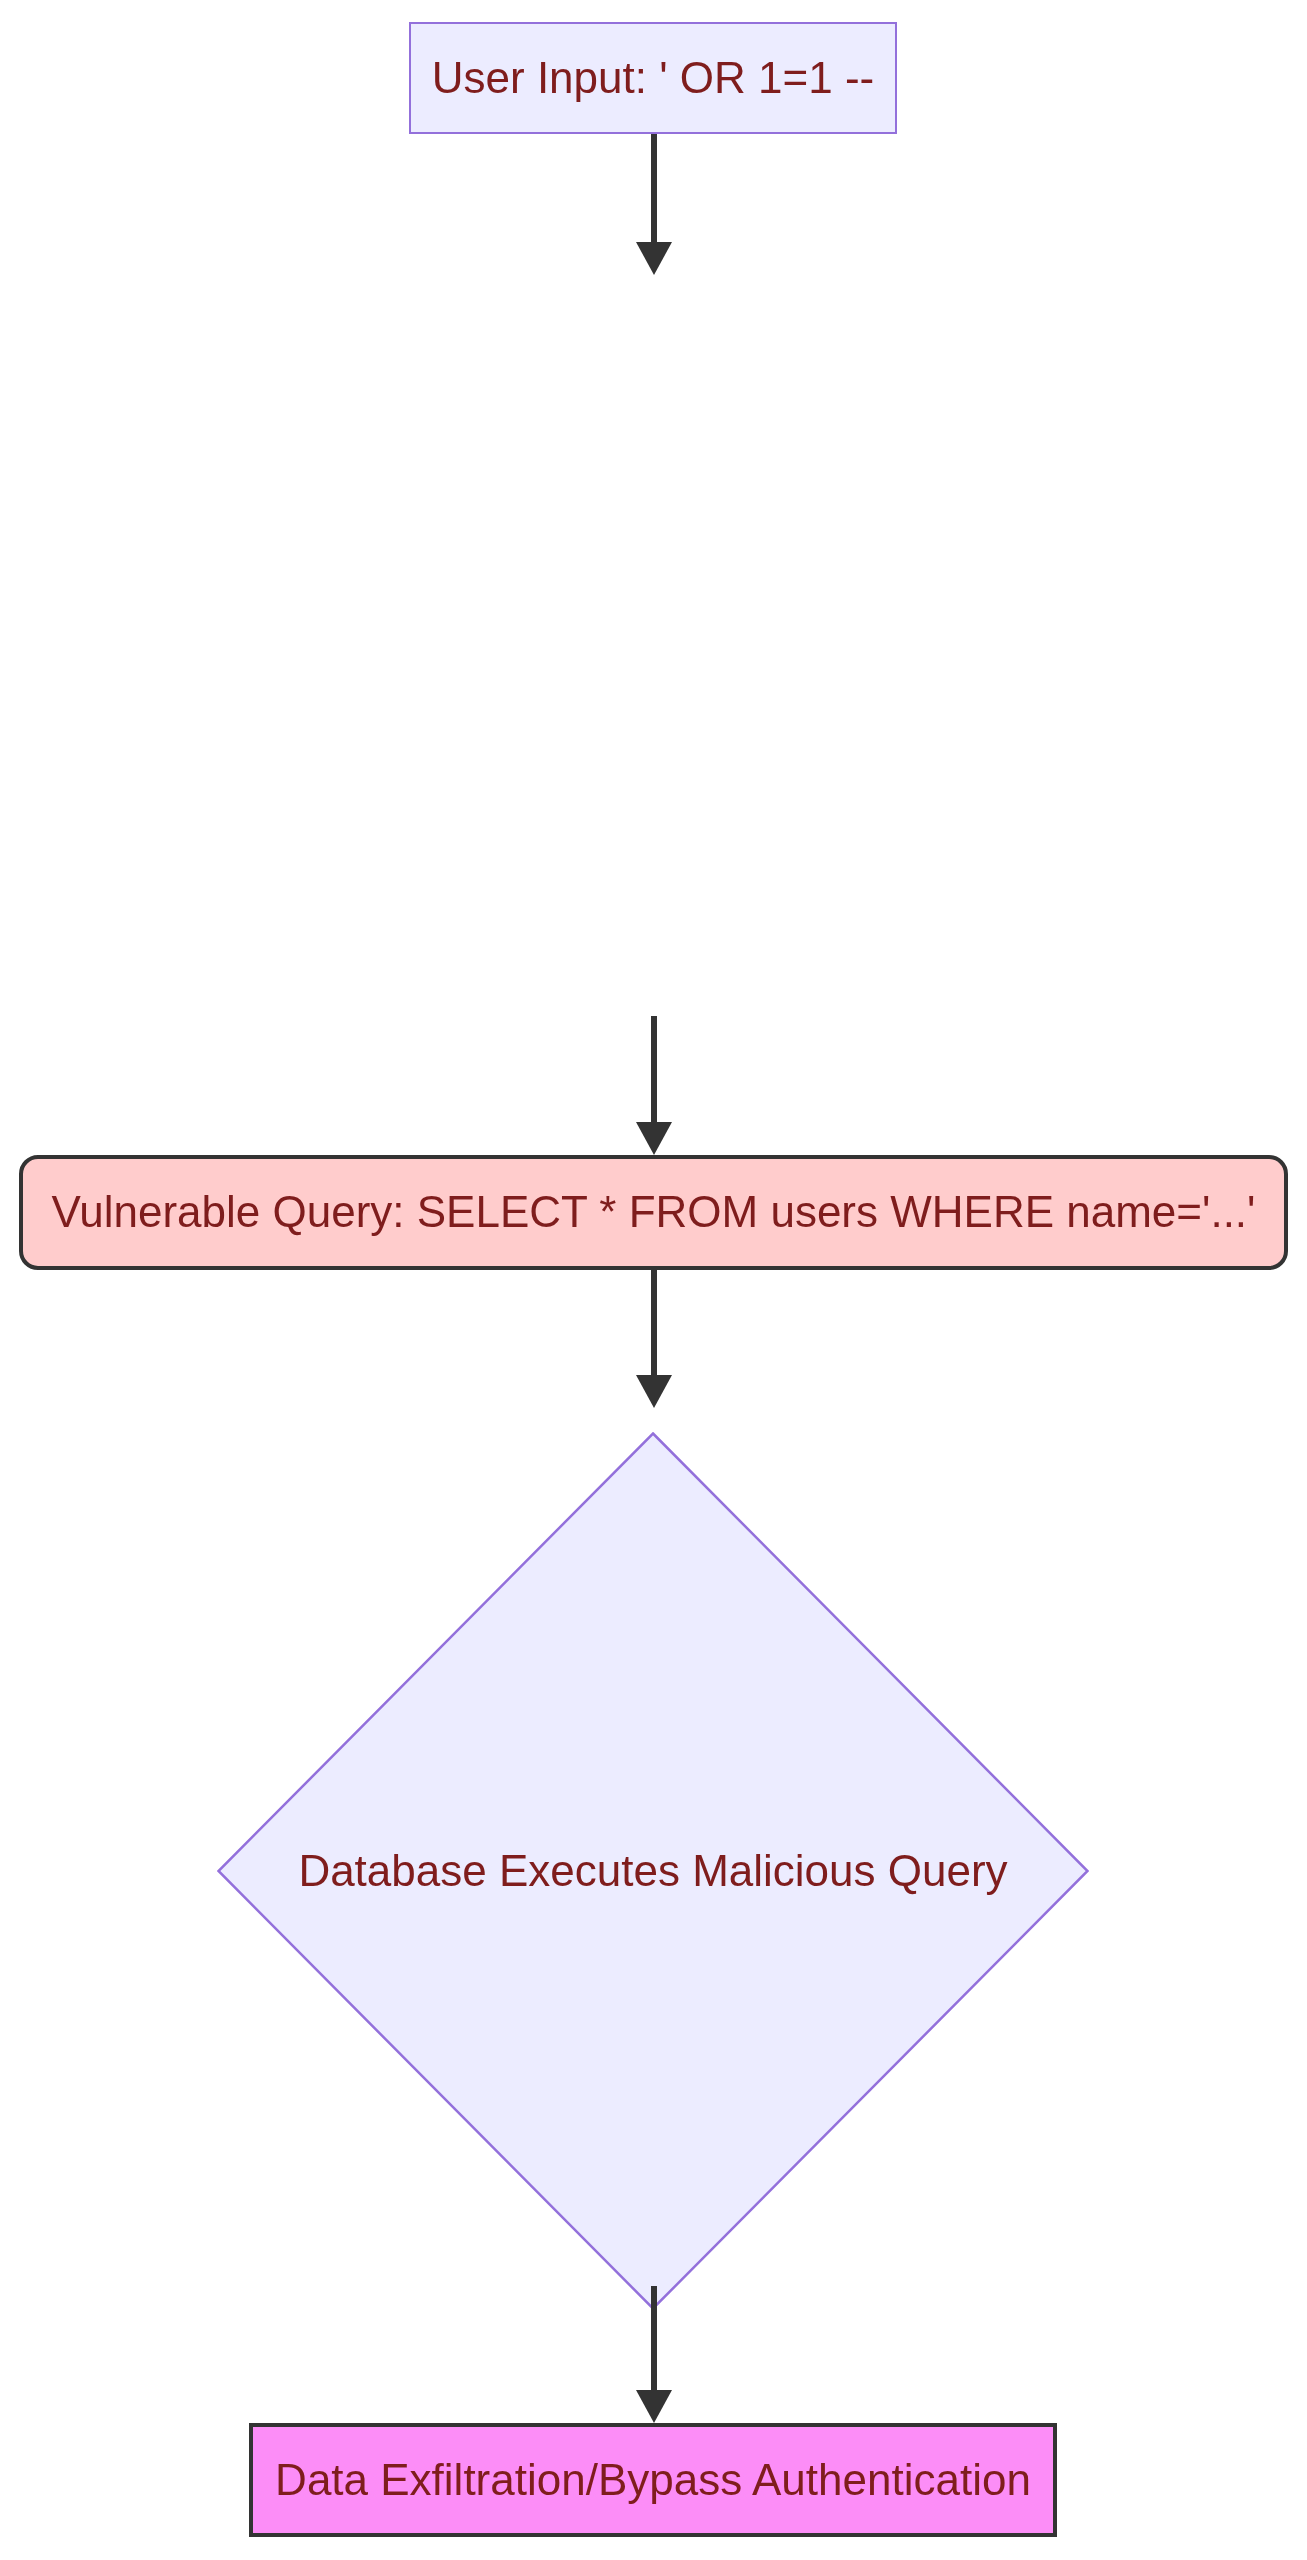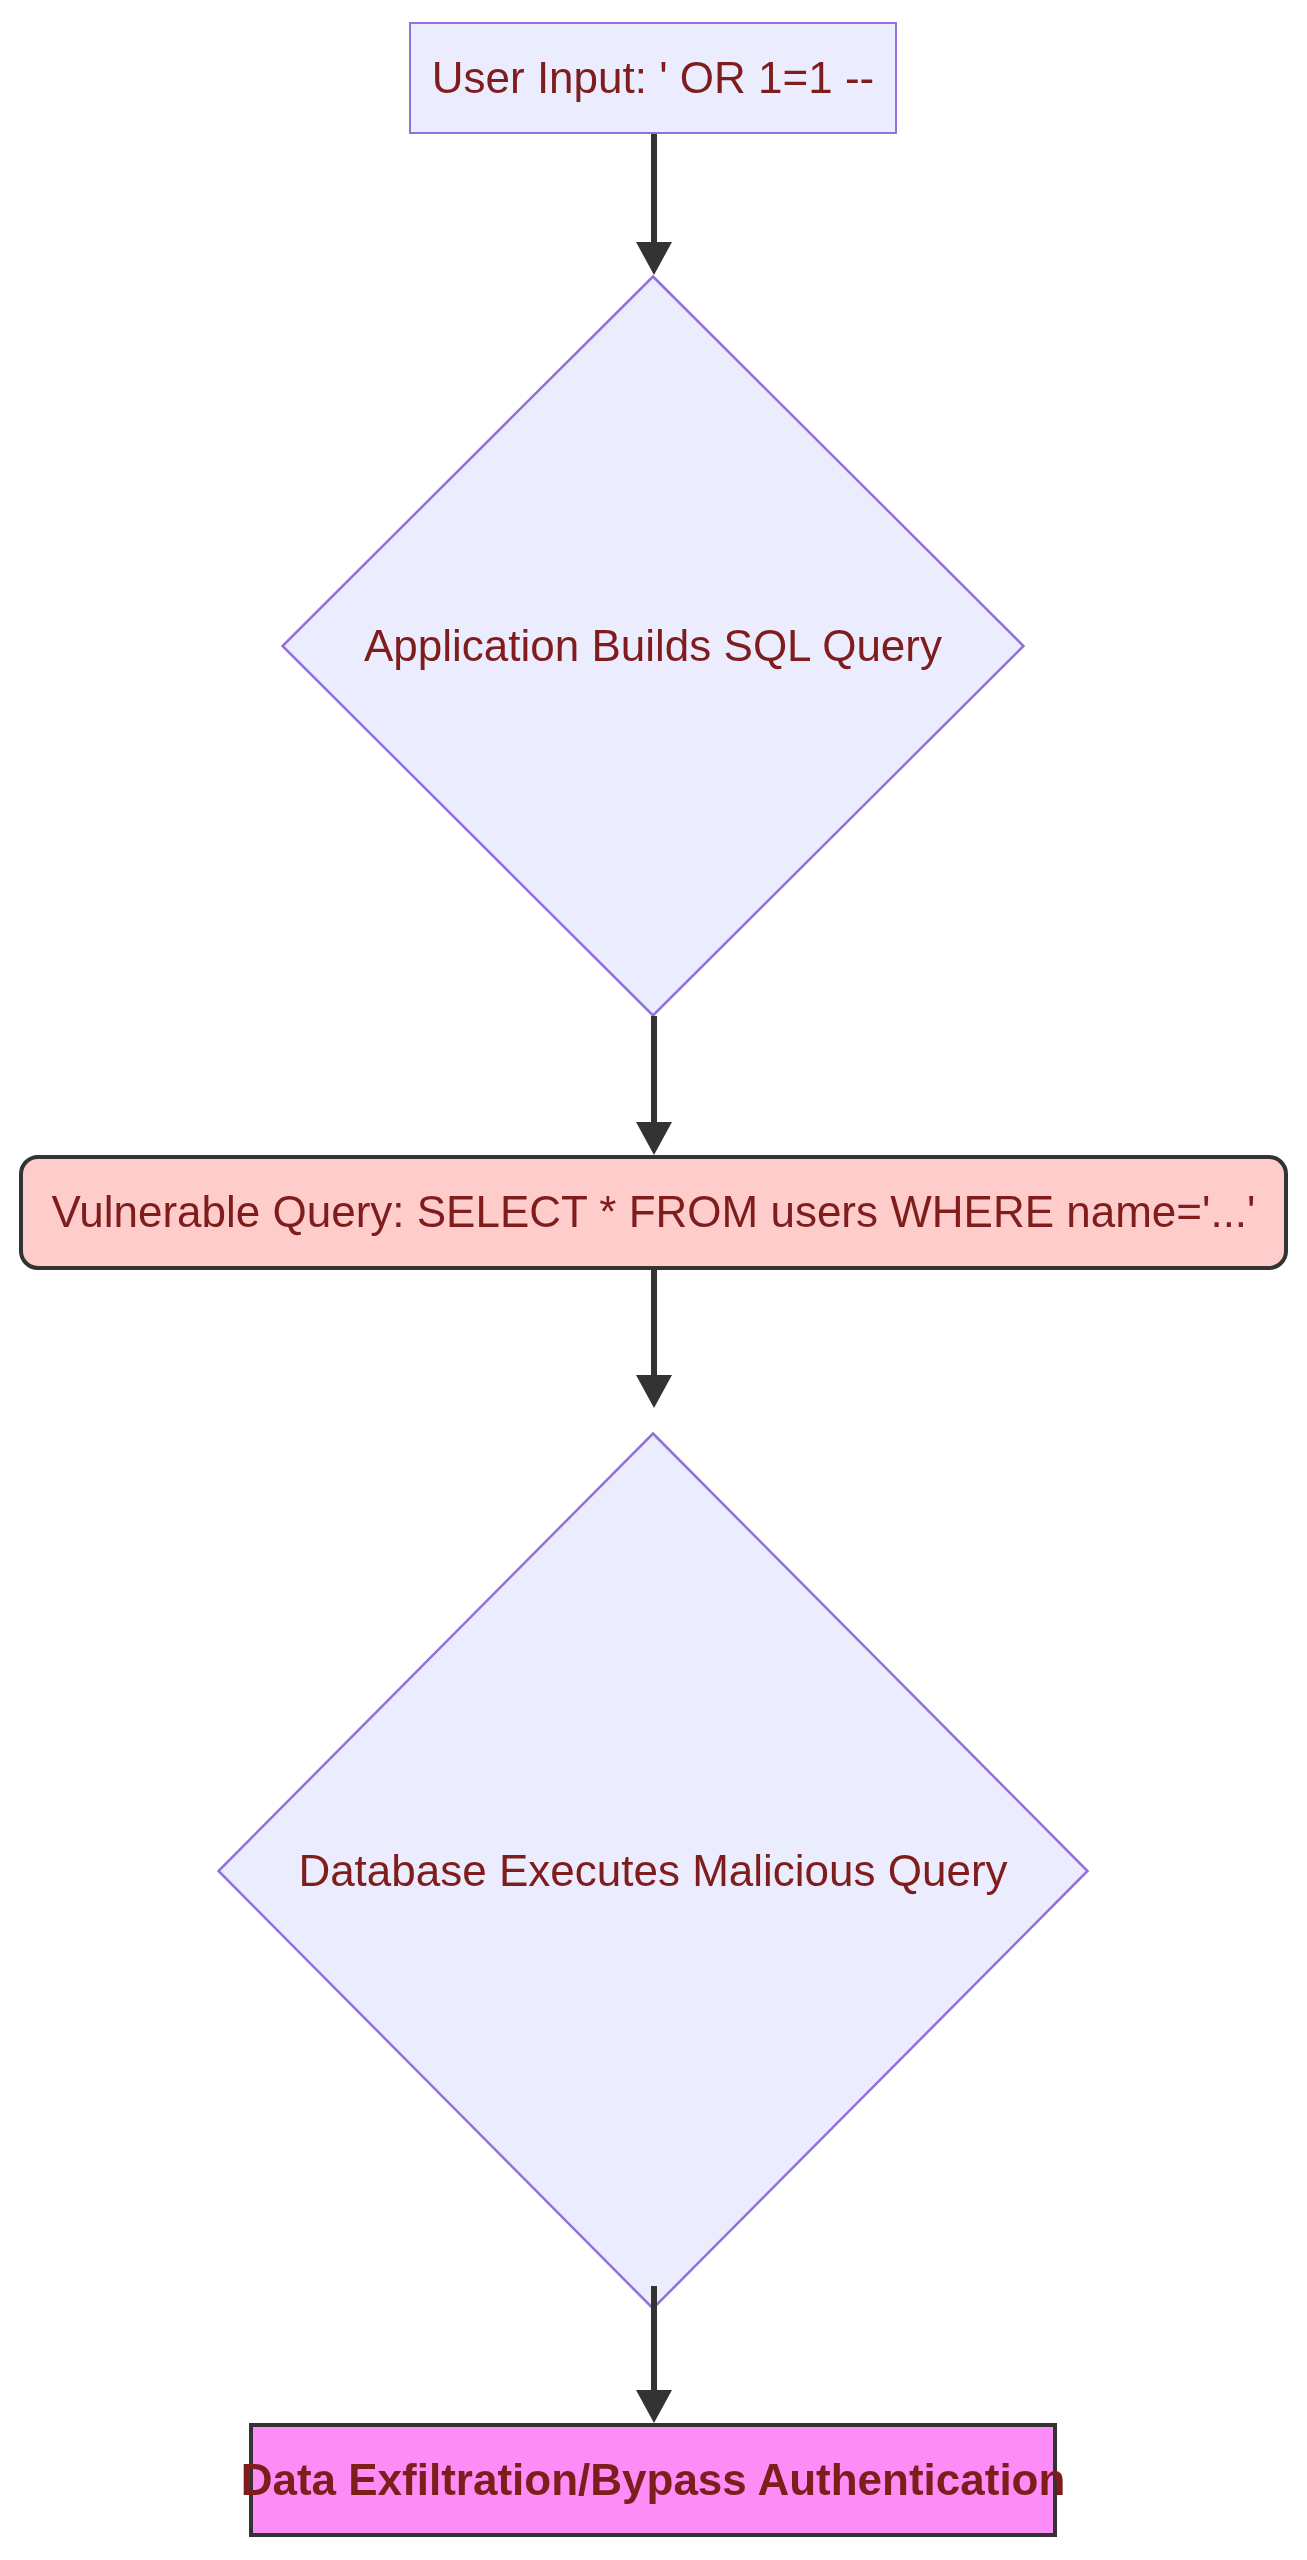--- a/index.html
+++ b/index.html
@@ -72,28 +72,20 @@
 
   <div class="rect-node rect-default" style="left:409px; top:22px; width:488px; height:112px;">
     <div class="node-label">User Input: ' OR 1=1 --</div>
   </div>
 
   <div>
     <div class="edge-line" style="left:651px; top:134px; height:110px;"></div>
     <div class="edge-head" style="left:636px; top:242px;"></div>
   </div>
 
-  <div class="diamond-wrap" style="left:281px; top:275px; width:744px; height:742px;">
-    <svg width="744" height="742" viewBox="0 0 744 742">
-      <polygon points="372,1.5 742.5,371 372,740.5 1.5,371" fill="#ECECFF"></polygon>
-    </svg>
-    <div class="diamond-label-layer">
-      <div class="node-label">Application Builds SQL Query</div>
-    </div>
-  </div>
 
   <div>
     <div class="edge-line" style="left:651px; top:1016px; height:108px;"></div>
     <div class="edge-head" style="left:636px; top:1122px;"></div>
   </div>
 
   <div class="rect-node rect-vulnerable" style="left:19px; top:1155px; width:1269px; height:115px;border-radius:19px;">
     <div class="node-label">Vulnerable Query: SELECT * FROM users WHERE name='...'</div>
   </div>
 
@@ -109,17 +101,17 @@
     <div class="diamond-label-layer">
       <div class="node-label">Database Executes Malicious Query</div>
     </div>
   </div>
 
   <div>
     <div class="edge-line" style="left:651px; top:2286px; height:105px;"></div>
     <div class="edge-head" style="left:636px; top:2390px;"></div>
   </div>
 
-  <div class="rect-node rect-exfiltration" style="left:249px; top:2423px; width:808px; height:114px;font-weight:bold;">
+  <div class="rect-node rect-exfiltration" style="left:249px; top:2423px; width:808px; height:114px;">
     <div class="node-label">Data Exfiltration/Bypass Authentication</div>
   </div>
 
 </div>
 
 </body></html>

